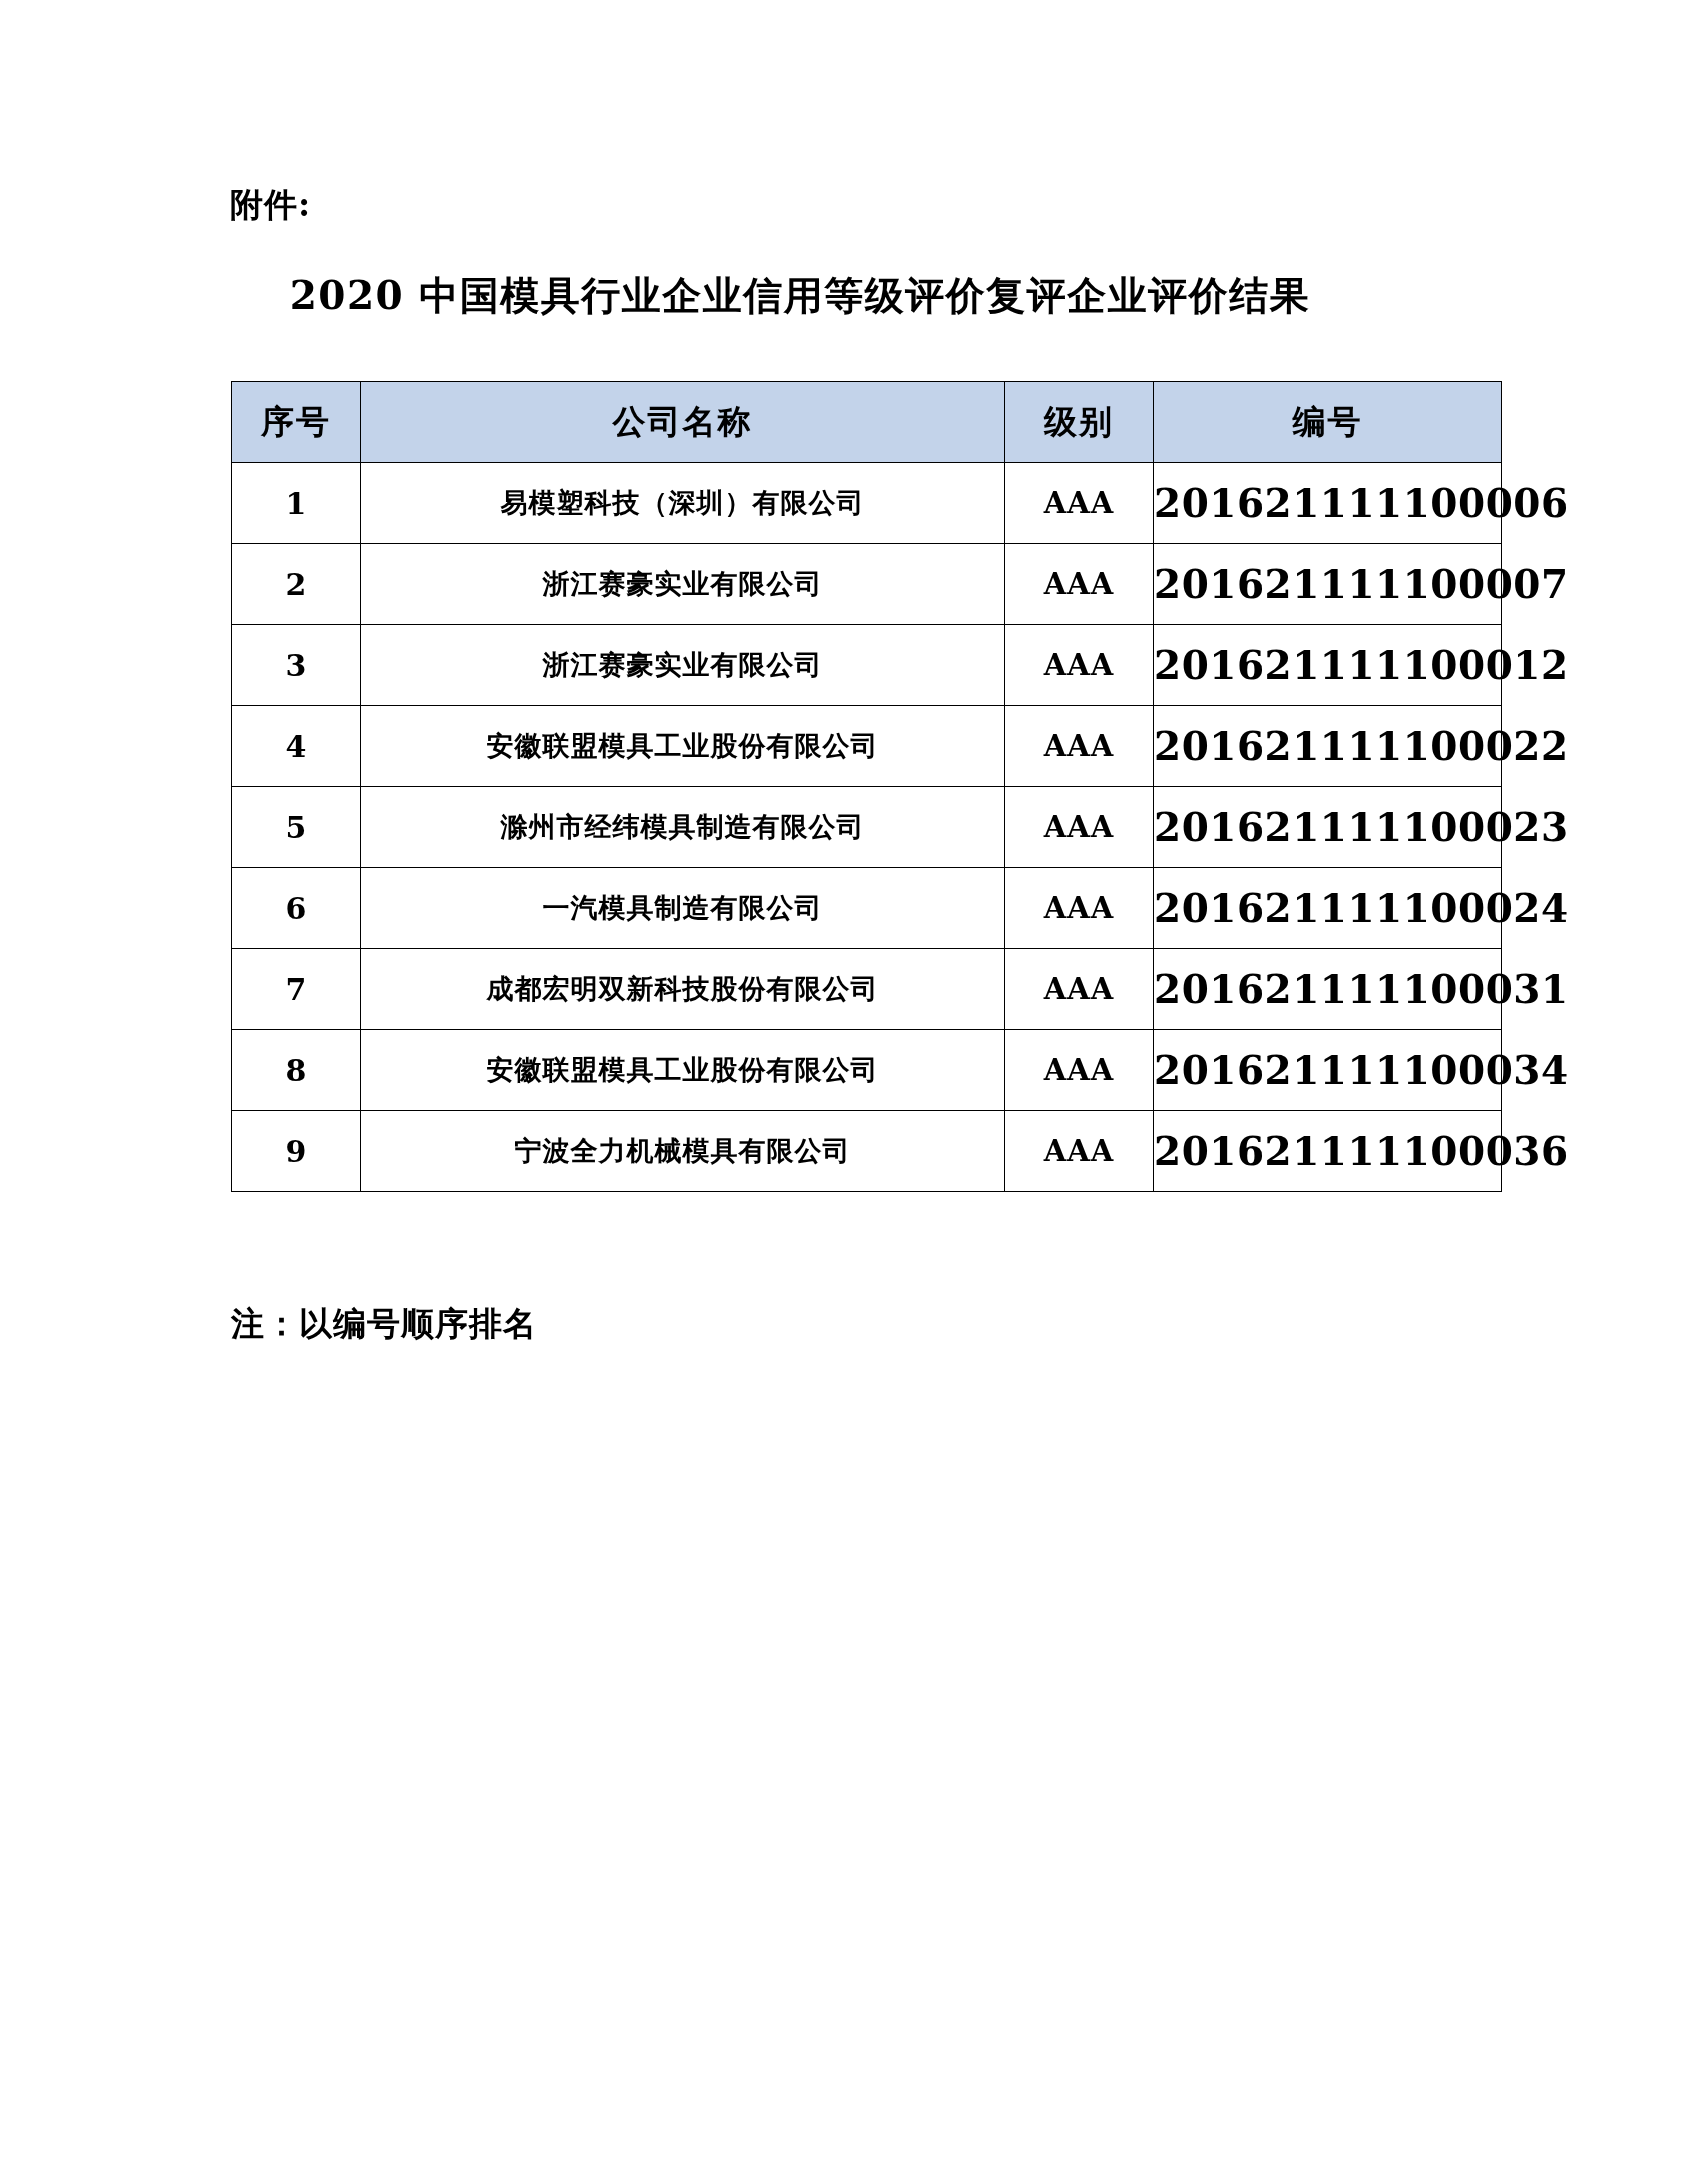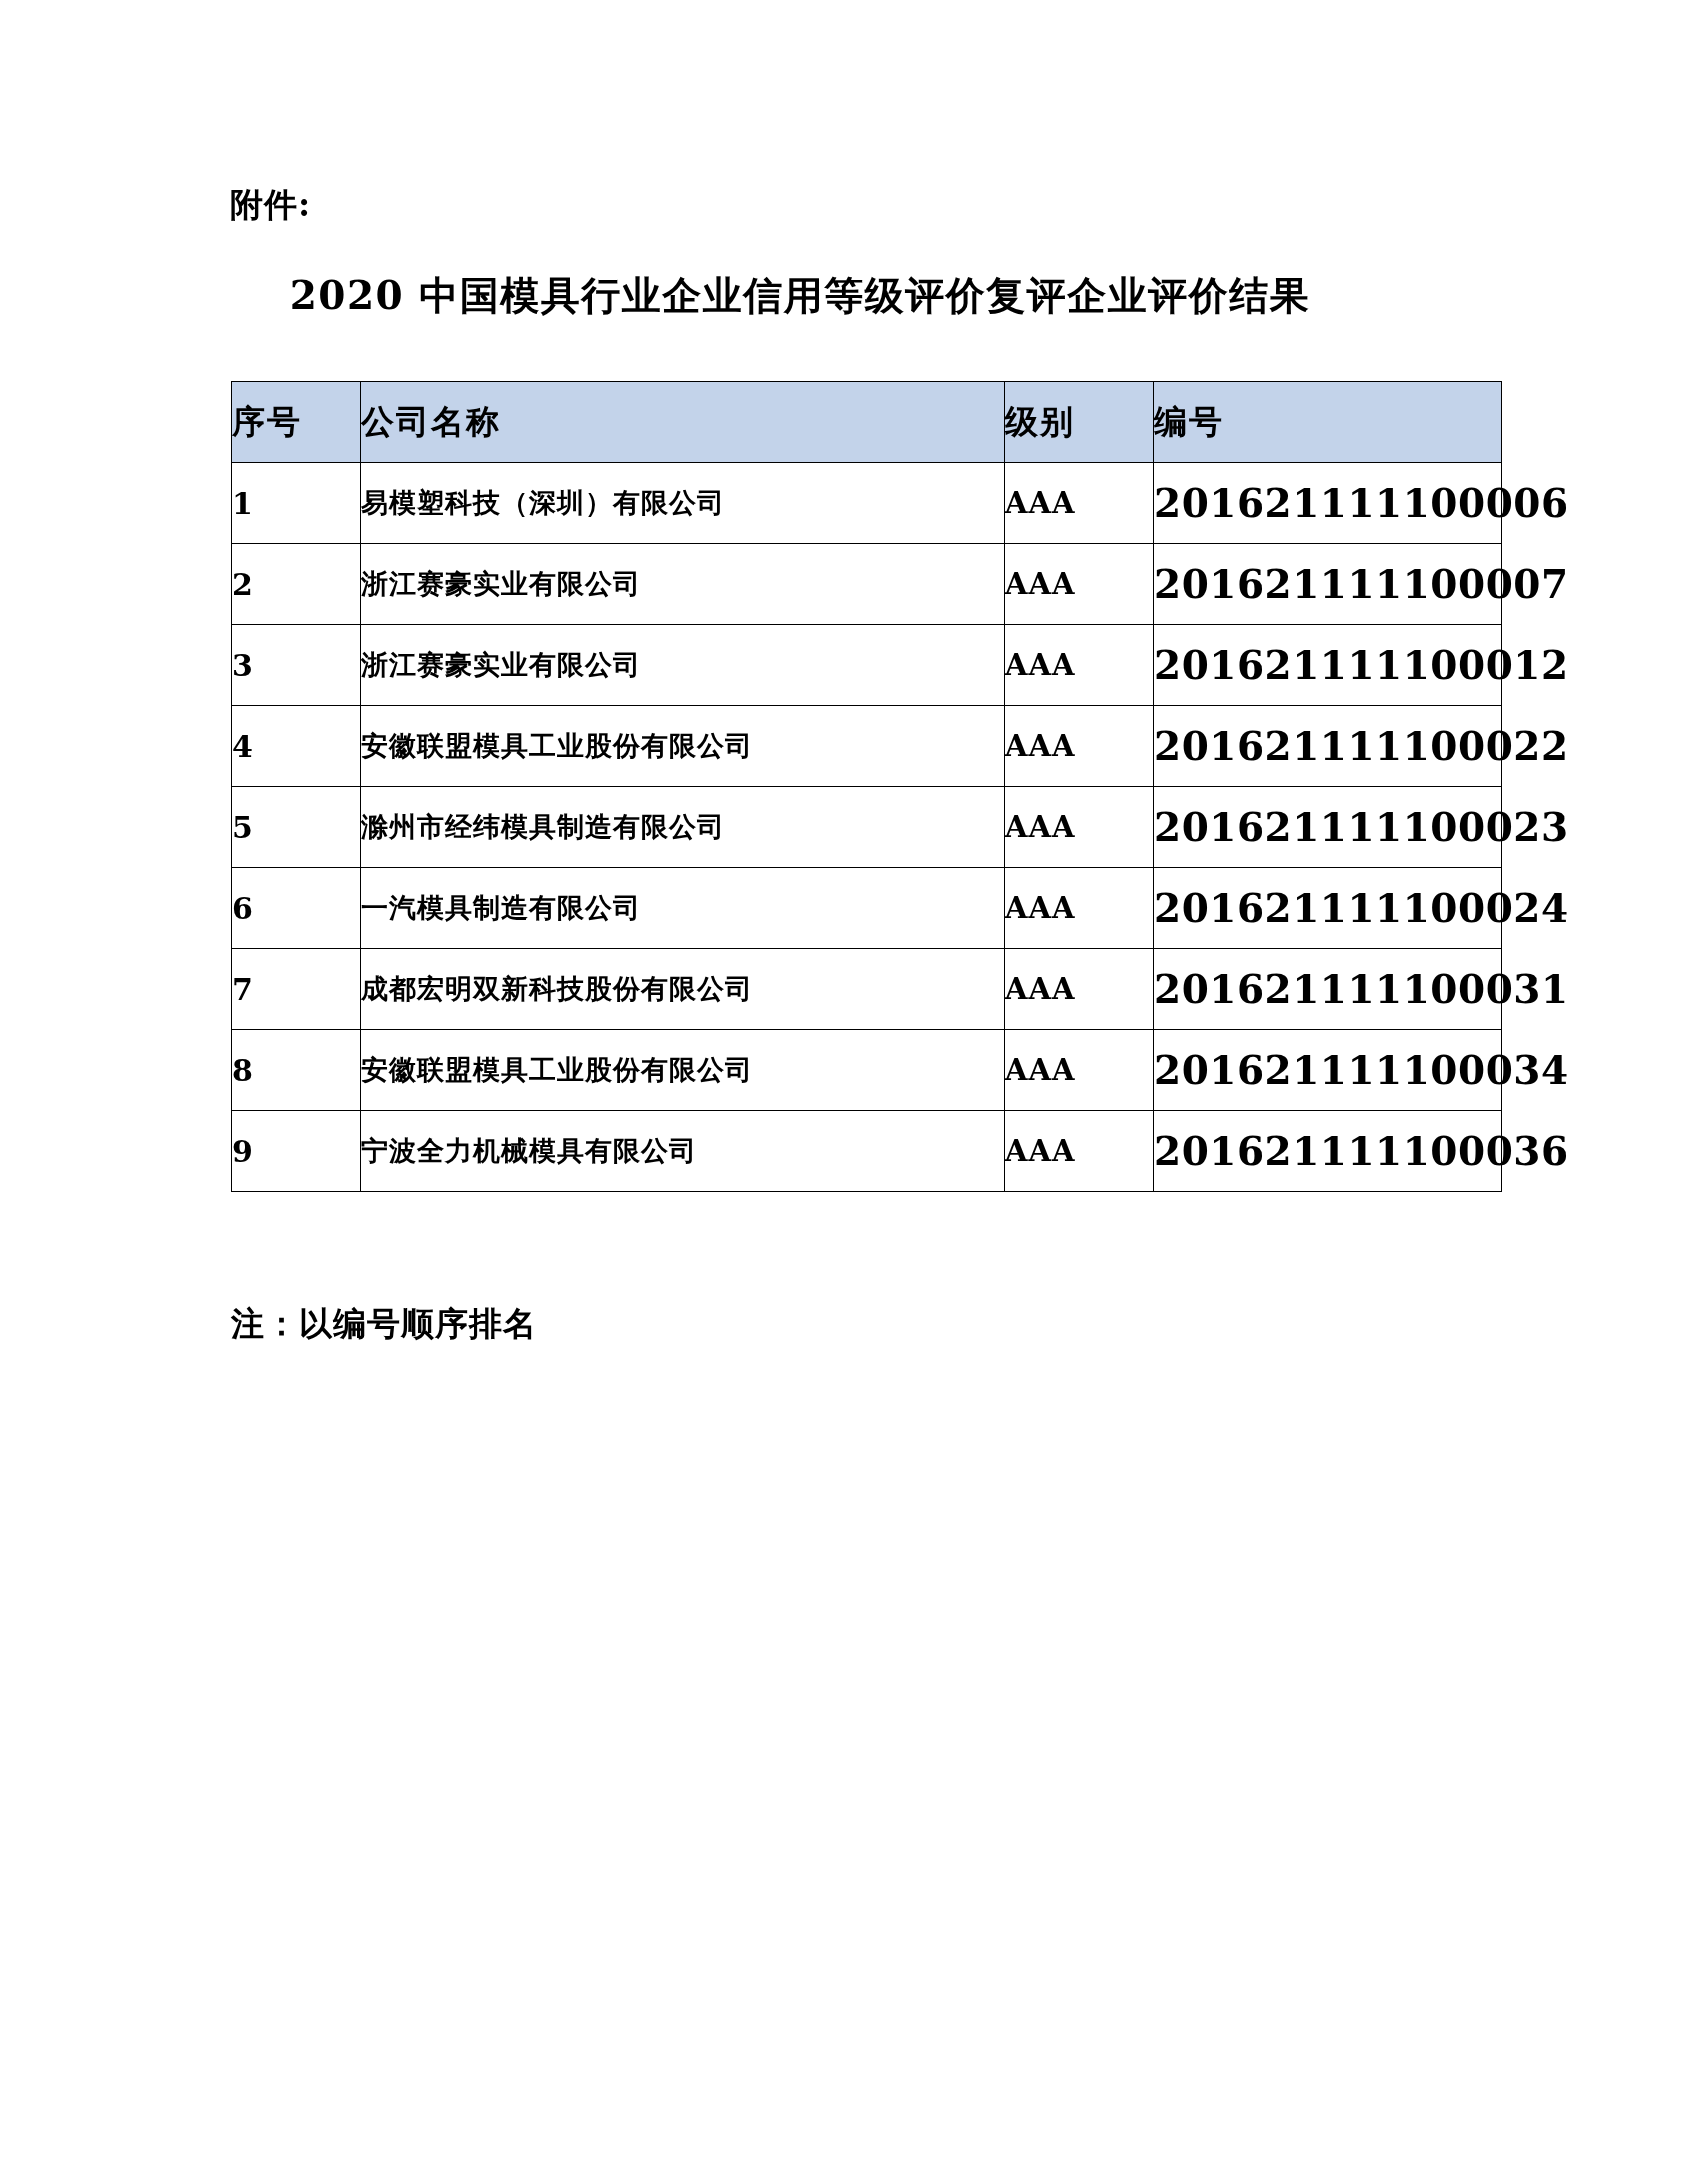--- a/index.html
+++ b/index.html
@@ -51,21 +51,21 @@
     top: 381px;
     width: 1269px;
   }
   table.result-table {
     border-collapse: collapse;
     width: 1269px;
     table-layout: fixed;
   }
   table.result-table td, table.result-table th {
     border: 1px solid #000000;
-    text-align: left;
+    text-align: center;
     vertical-align: middle;
     padding: 0;
     height: 80px;
     font-weight: 700;
   }
   thead th {
     background: #c3d3ea;
     font-size: 33px;
     letter-spacing: 2px;
   }

